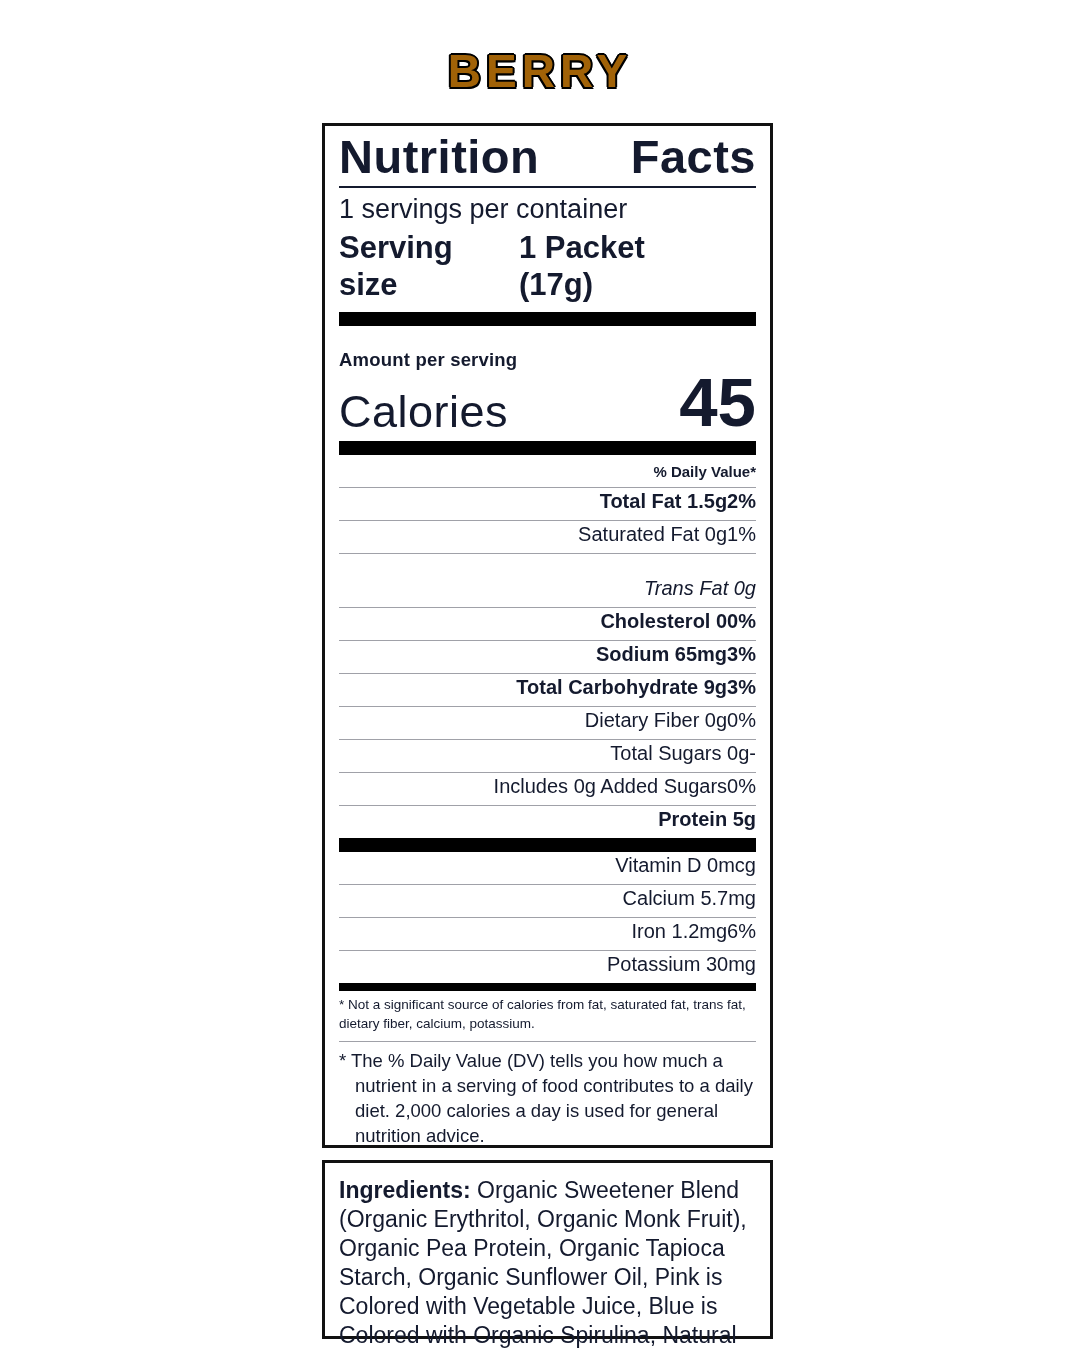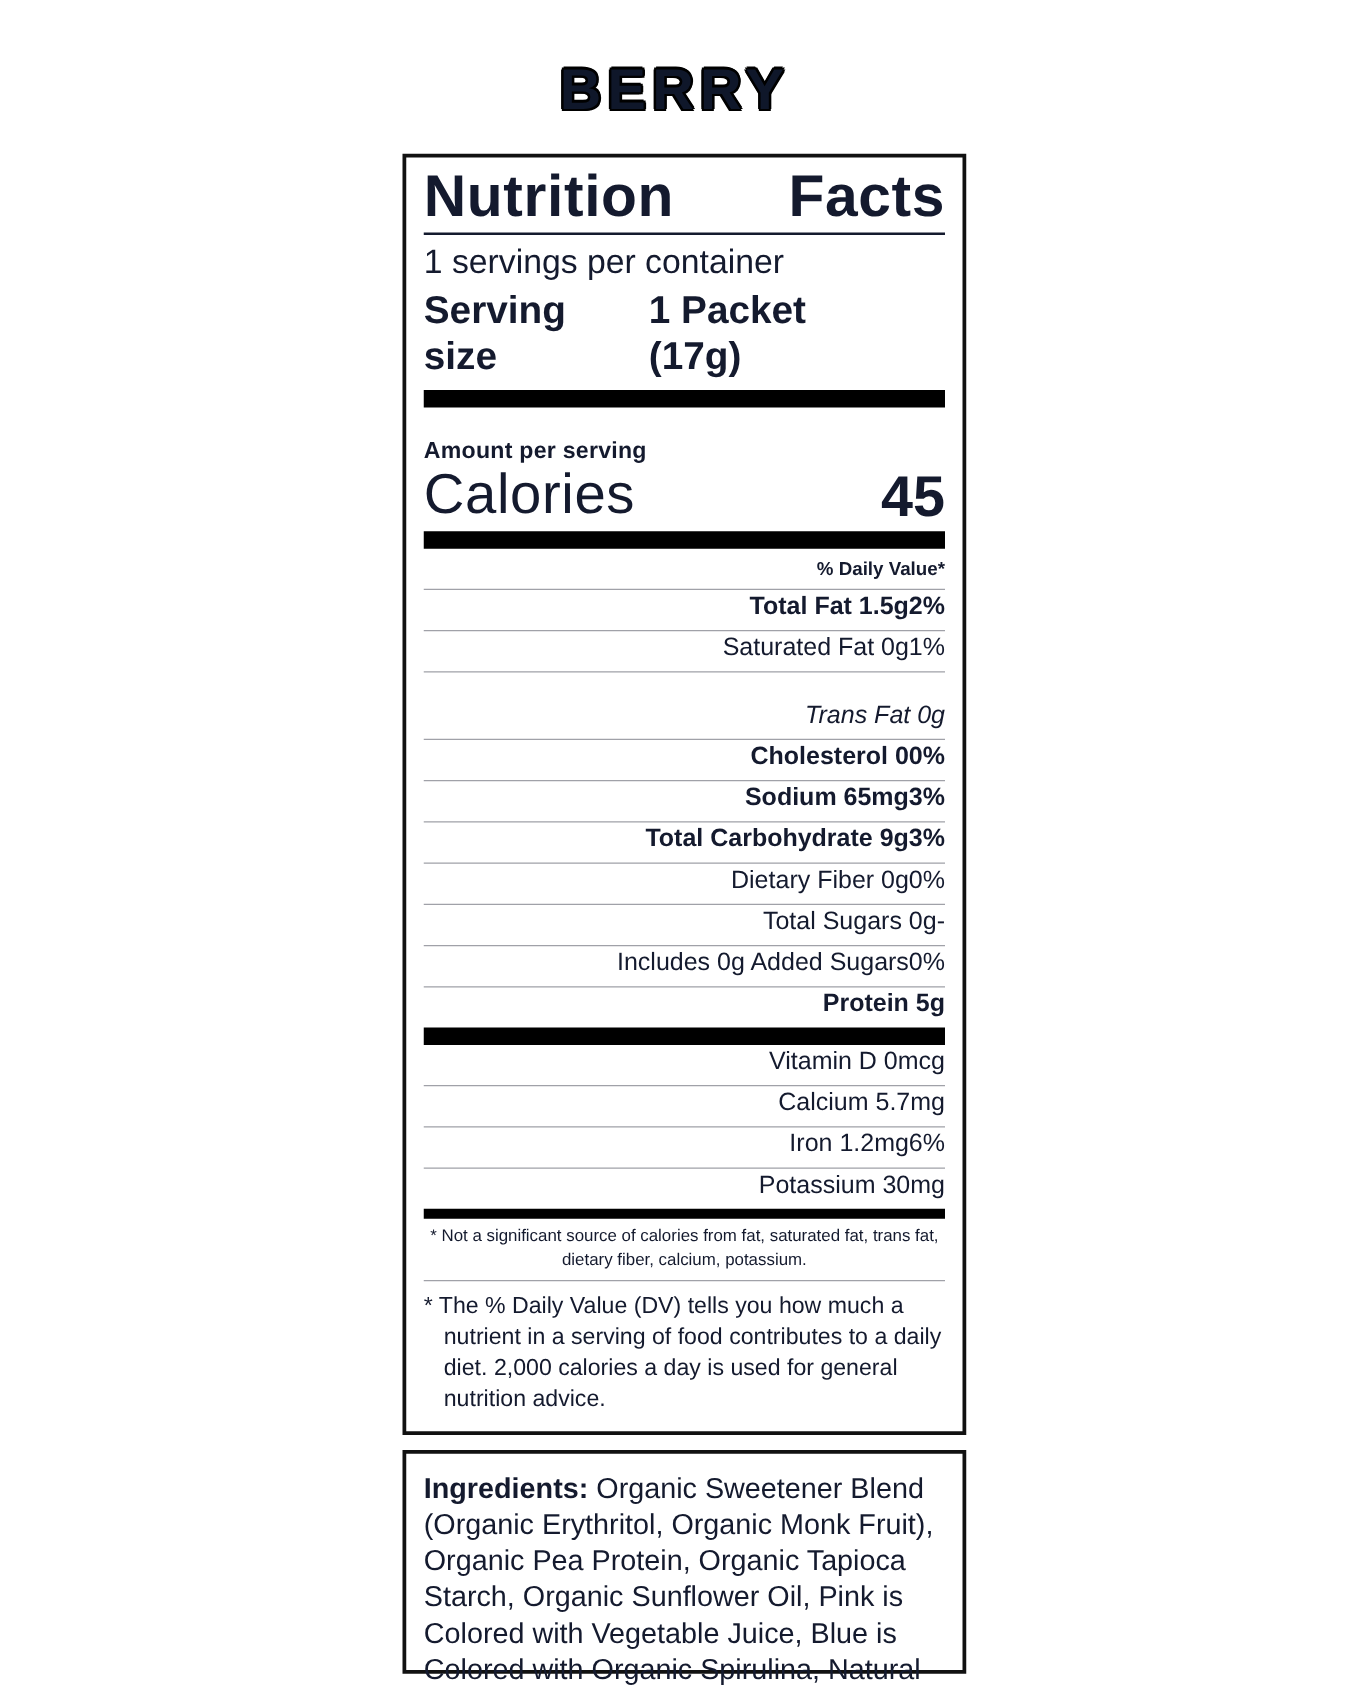--- a/index.html
+++ b/index.html
@@ -11,21 +11,21 @@
     font-family:"Liberation Sans", sans-serif;
     color:#141a2e;
     overflow:hidden;
   }
 
   
   .flavor {
     position:absolute; top:44px; left:0; width:1080px;
     text-align:center;
     font-size:46px; font-weight:bold; letter-spacing:5px;
-    color:#0f172a;
+    color:#a16207;
     text-shadow:
       2px 0 0 #000, -2px 0 0 #000, 0 2px 0 #000, 0 -2px 0 #000,
       1.5px 1.5px 0 #000, -1.5px -1.5px 0 #000, 1.5px -1.5px 0 #000, -1.5px 1.5px 0 #000;
   }
 
   
   .nf-box {
     position:absolute; left:322px; top:123px;
     width:451px; height:1025px;
     border:3px solid #111;
@@ -50,39 +50,39 @@
 
   .bar-thick { height:14px; background:#000; }
   .bar-mid   { height:8px;  background:#000; }
 
   .amount { font-size:18.5px; font-weight:bold; padding-top:23px; letter-spacing:0.2px; }
   .calories-row {
     display:flex; justify-content:space-between; align-items:flex-end;
     padding:0 0 6px 0;
   }
   .calories-word { font-size:45px; font-weight:normal; line-height:1.05; letter-spacing:0.5px; }
-  .calories-num  { font-size:46px; font-weight:bold; line-height:0.92; }
+  .calories-num  { font-size:69px; font-weight:bold; line-height:0.92; }
 
   .dv-header { text-align:right; font-size:15px; font-weight:bold; padding:8px 0 7px 0; }
 
   .row {
     display:flex; justify-content:flex-end; align-items:baseline;
     border-top:1.5px solid #a0a1a8;
     padding:2px 0 7px 0;
     font-size:20px; line-height:1.15;
   }
   .row .val { font-weight:normal; }
   .row.b, .row.b .val { font-weight:bold; }
   .row .i1 { padding-left:22px; }
   .row .i2 { padding-left:44px; }
   .row .it { font-style:italic;margin-top:21px; }
   .row.nb { border-top:none; }
 
   .small-note {
-    font-size:13.5px; line-height:1.4; padding:5px 0 7px 0;text-align:center;
+    font-size:13.5px; line-height:1.4; padding:5px 0 7px 0;
   }
   .rule-thin { border-top:1.5px solid #a0a1a8; }
   .dv-footnote {
     font-size:18.5px; line-height:1.35;
     padding:7px 0 0 16px; text-indent:-16px;
   }
 
   
   .ing-box {
     position:absolute; left:322px; top:1160px;

